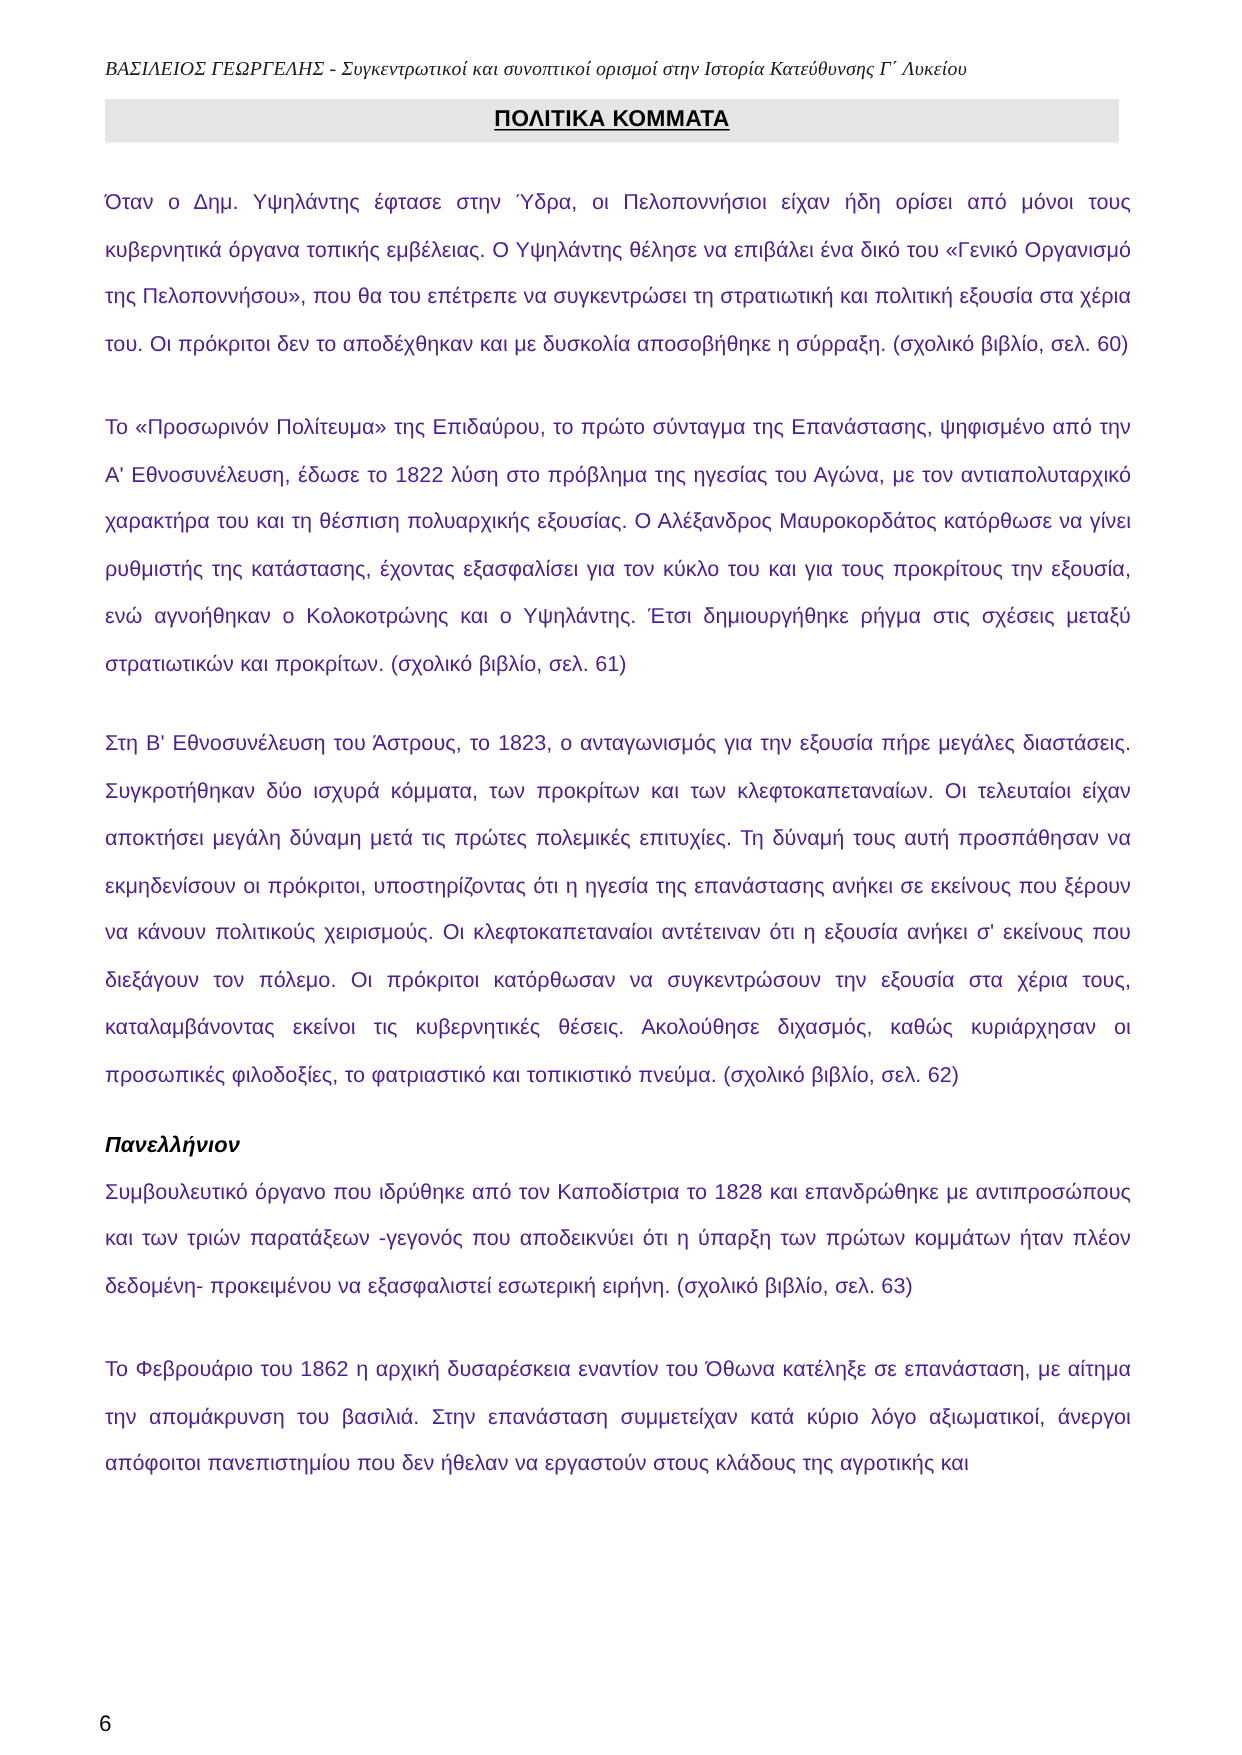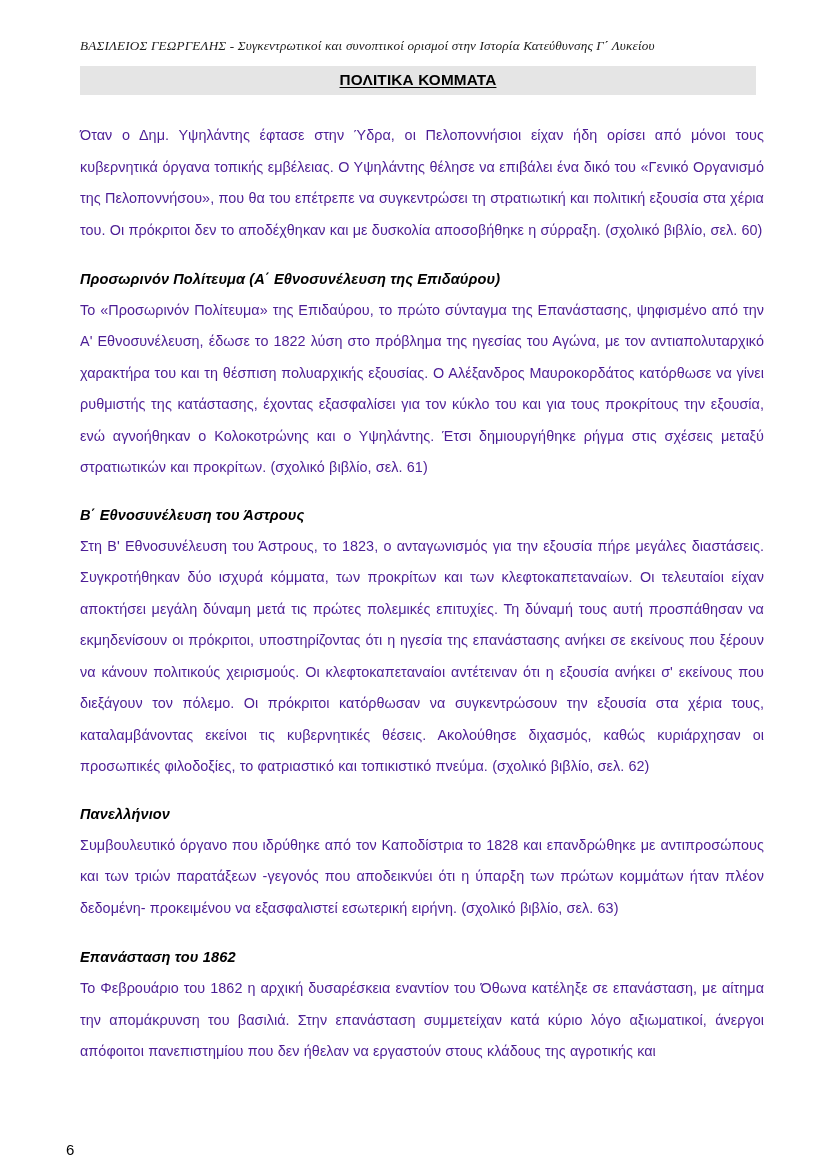--- a/index.html
+++ b/index.html
@@ -13,21 +13,21 @@
     width: 828px;
     height: 1170px;
     background: #ffffff;
     overflow: hidden;
     box-sizing: border-box;
     font-family: "Liberation Sans", sans-serif;
     color: #000000;
   }
   .content {
     position: absolute;
-    left: 80px;
+    left: 70px;
     top: 0;
     width: 684px;
   }
 
   
   .running-header {
     font-family: "Liberation Serif", serif;
     font-style: italic;
     font-size: 13.2px;
     letter-spacing: 0.15px;
@@ -113,35 +113,32 @@
 
     <div class="title-band">
       <span class="title-text">ΠΟΛΙΤΙΚΑ ΚΟΜΜΑΤΑ</span>
     </div>
 
     <div class="section sec-1">
       <p class="section-body">Όταν ο Δημ. Υψηλάντης έφτασε στην Ύδρα, οι Πελοποννήσιοι είχαν ήδη ορίσει από μόνοι τους κυβερνητικά όργανα τοπικής εμβέλειας. Ο Υψηλάντης θέλησε να επιβάλει ένα δικό του «Γενικό Οργανισμό της Πελοποννήσου», που θα του επέτρεπε να συγκεντρώσει τη στρατιωτική και πολιτική εξουσία στα χέρια του. Οι πρόκριτοι δεν το αποδέχθηκαν και με δυσκολία αποσοβήθηκε η σύρραξη. (σχολικό βιβλίο, σελ. 60)</p>
     </div>
 
     <div class="section sec-2">
-      <h2 class="section-heading">Προσωρινόν Πολίτευμα (Α΄ Εθνοσυνέλευση της Επιδαύρου)</h2>
       <p class="section-body">Το «Προσωρινόν Πολίτευμα» της Επιδαύρου, το πρώτο σύνταγμα της Επανάστασης, ψηφισμένο από την Α' Εθνοσυνέλευση, έδωσε το 1822 λύση στο πρόβλημα της ηγεσίας του Αγώνα, με τον αντιαπολυταρχικό χαρακτήρα του και τη θέσπιση πολυαρχικής εξουσίας. Ο Αλέξανδρος Μαυροκορδάτος κατόρθωσε να γίνει ρυθμιστής της κατάστασης, έχοντας εξασφαλίσει για τον κύκλο του και για τους προκρίτους την εξουσία, ενώ αγνοήθηκαν ο Κολοκοτρώνης και ο Υψηλάντης. Έτσι δημιουργήθηκε ρήγμα στις σχέσεις μεταξύ στρατιωτικών και προκρίτων.  (σχολικό βιβλίο, σελ. 61)</p>
     </div>
 
     <div class="section sec-3">
-      <h2 class="section-heading">Β΄ Εθνοσυνέλευση του Άστρους</h2>
       <p class="section-body">Στη Β' Εθνοσυνέλευση του Άστρους, το 1823, ο ανταγωνισμός για την εξουσία πήρε μεγάλες διαστάσεις. Συγκροτήθηκαν δύο ισχυρά κόμματα, των προκρίτων και των κλεφτοκαπεταναίων. Οι τελευταίοι είχαν αποκτήσει μεγάλη δύναμη μετά τις πρώτες πολεμικές επιτυχίες. Τη δύναμή τους αυτή προσπάθησαν να εκμηδενίσουν οι πρόκριτοι, υποστηρίζοντας ότι η ηγεσία της επανάστασης ανήκει σε εκείνους που ξέρουν να κάνουν πολιτικούς χειρισμούς. Οι κλεφτοκαπεταναίοι αντέτειναν ότι η εξουσία ανήκει σ' εκείνους που διεξάγουν τον πόλεμο. Οι πρόκριτοι κατόρθωσαν να συγκεντρώσουν την εξουσία στα χέρια τους, καταλαμβάνοντας εκείνοι τις κυβερνητικές θέσεις. Ακολούθησε διχασμός, καθώς κυριάρχησαν οι προσωπικές φιλοδοξίες, το φατριαστικό και τοπικιστικό πνεύμα.  (σχολικό βιβλίο, σελ. 62)</p>
     </div>
 
     <div class="section sec-4">
       <h2 class="section-heading">Πανελλήνιον</h2>
       <p class="section-body">Συμβουλευτικό όργανο που ιδρύθηκε από τον Καποδίστρια το 1828 και επανδρώθηκε με αντιπροσώπους και των τριών παρατάξεων -γεγονός που αποδεικνύει ότι η ύπαρξη των πρώτων κομμάτων ήταν πλέον δεδομένη- προκειμένου να εξασφαλιστεί εσωτερική ειρήνη. (σχολικό βιβλίο, σελ. 63)</p>
     </div>
 
     <div class="section sec-5">
-      <h2 class="section-heading">Επανάσταση του 1862</h2>
       <p class="section-body">Το Φεβρουάριο του 1862 η αρχική δυσαρέσκεια εναντίον του Όθωνα κατέληξε σε επανάσταση, με αίτημα την απομάκρυνση του βασιλιά. Στην επανάσταση συμμετείχαν κατά κύριο λόγο αξιωματικοί, άνεργοι απόφοιτοι πανεπιστημίου που δεν ήθελαν να εργαστούν στους κλάδους της αγροτικής και</p>
     </div>
 
   </div>
 
   <div class="page-number">6</div>
 </div>
 
 </body></html>

